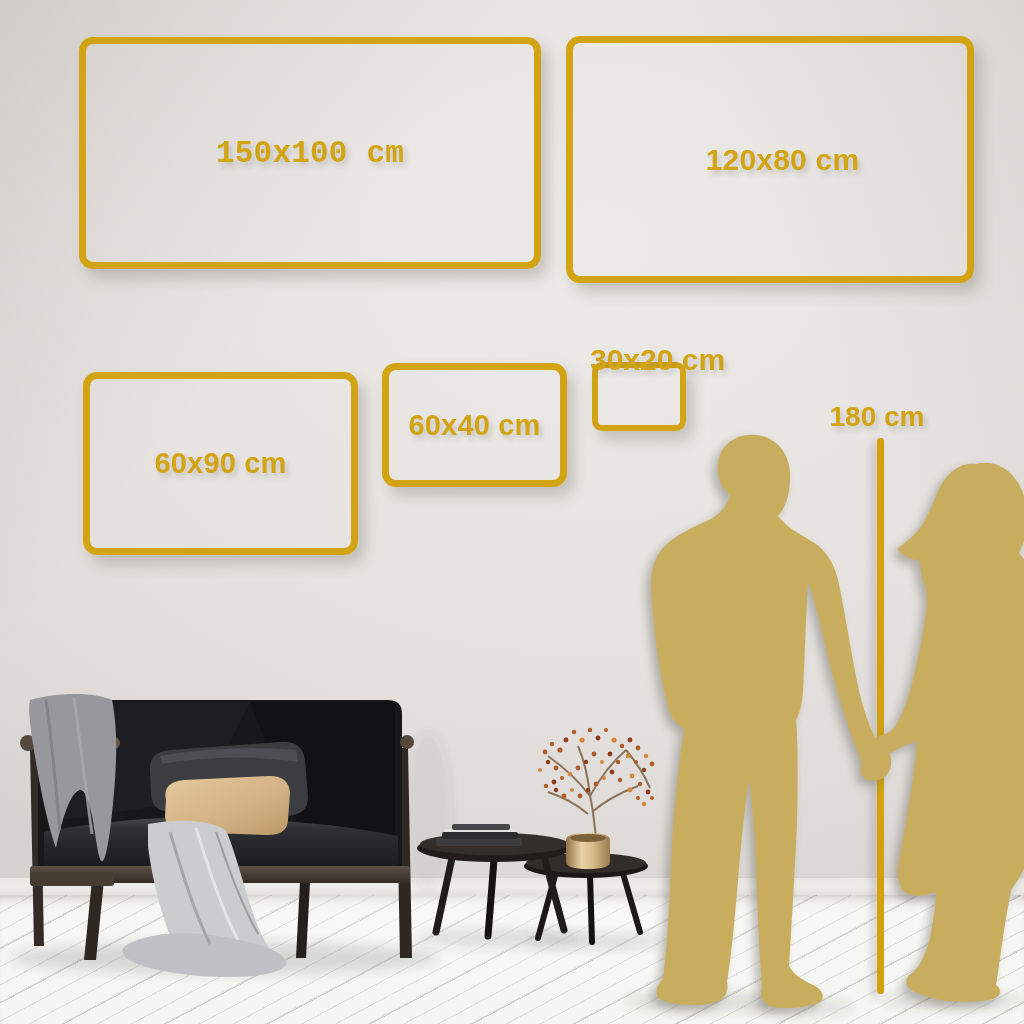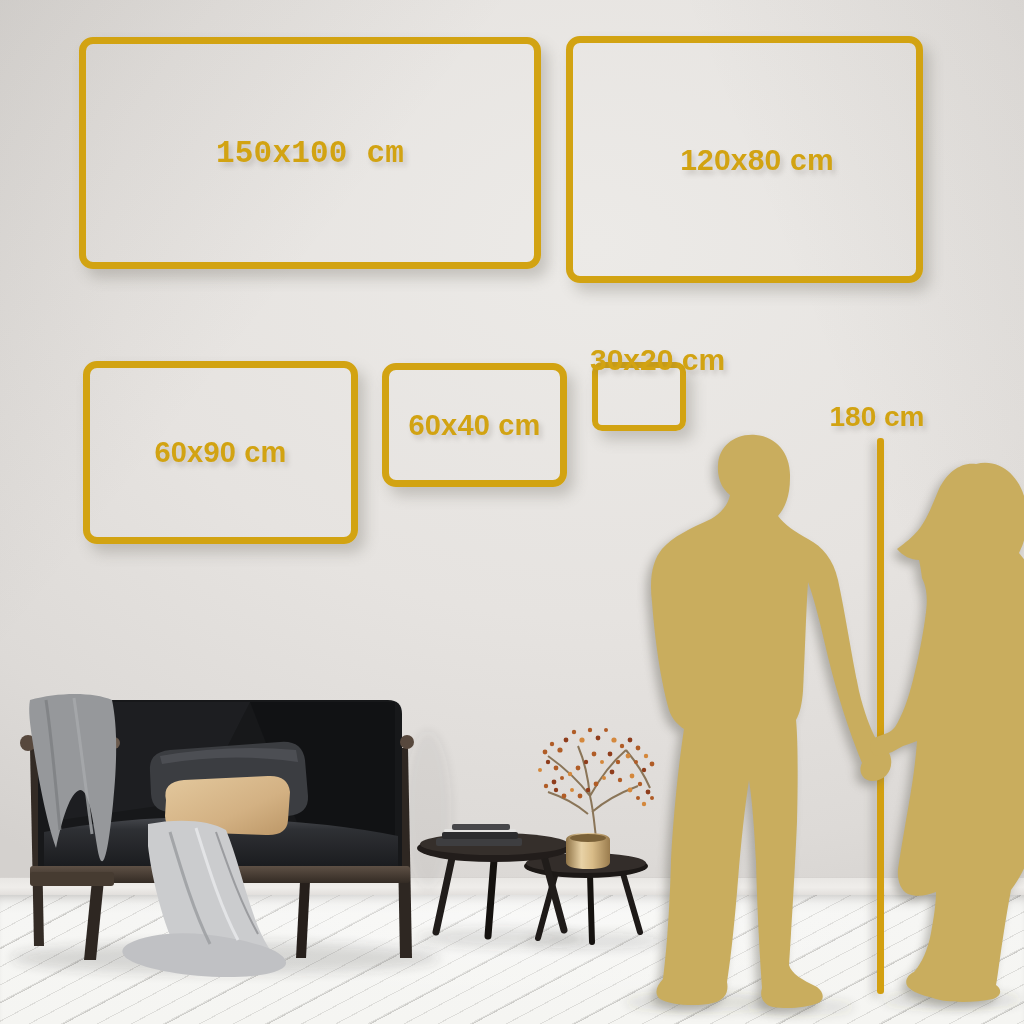--- a/index.html
+++ b/index.html
@@ -40,23 +40,23 @@
     border:7px solid var(--gold,#D2A312);border-radius:14px;
     box-shadow:7px 9px 14px rgba(110,105,95,.30);
     display:flex;align-items:center;justify-content:center;
   }
   .size-label{
     color:var(--gold,#D2A312);font-weight:bold;letter-spacing:.2px;
     text-shadow:3px 4px 5px rgba(110,105,95,.25);white-space:nowrap;
   }
   .f1{left:79px;top:37px;width:462px;height:232px;font-family:Liberation Mono, monospace;}
   .f1 .size-label{font-size:31px;}
-  .f2{left:566px;top:36px;width:357px;height:247px;padding-left:25px;}
+  .f2{left:566px;top:36px;width:408px;height:247px;padding-left:25px;}
   .f2 .size-label{font-size:30px;}
-  .f3{left:83px;top:361px;width:275px;height:183px;}
+  .f3{left:83px;top:372px;width:275px;height:183px;}
   .f3 .size-label{font-size:29px;}
   .f4{left:382px;top:363px;width:185px;height:124px;}
   .f4 .size-label{font-size:29px;}
   .f5{left:592px;top:362px;width:94px;height:69px;border-width:6px;border-radius:10px;}
   .f5-label{
     position:absolute;left:590px;top:325px;font-size:30px;font-weight:bold;
     color:var(--gold,#D2A312);text-shadow:3px 4px 5px rgba(110,105,95,.25);white-space:nowrap;margin-top:18px;
   }
   
   .height-label{

